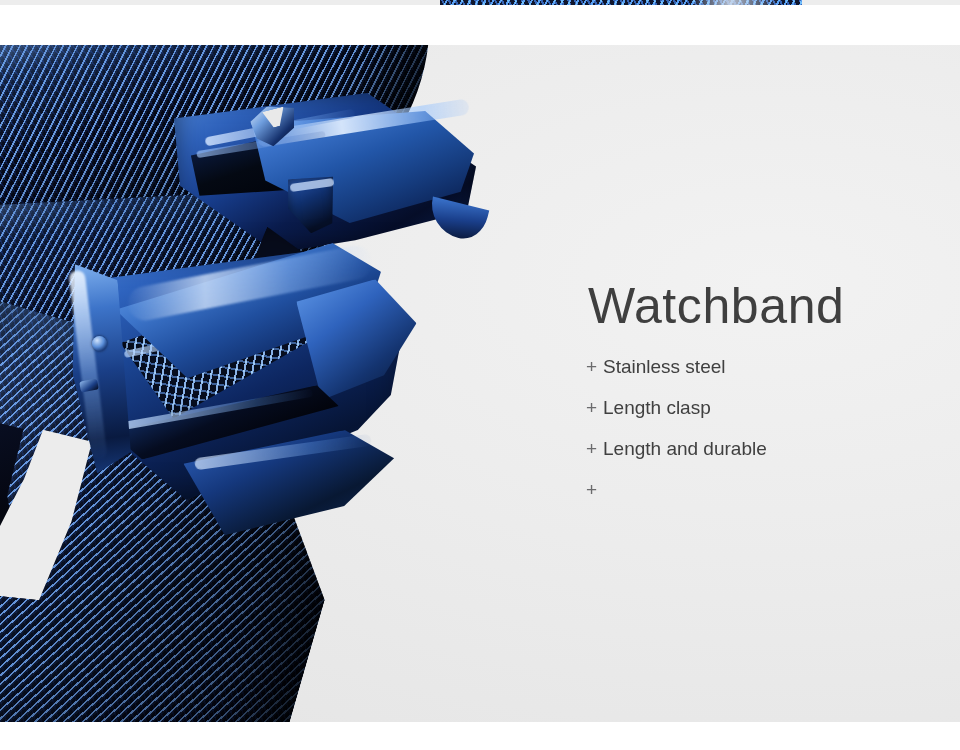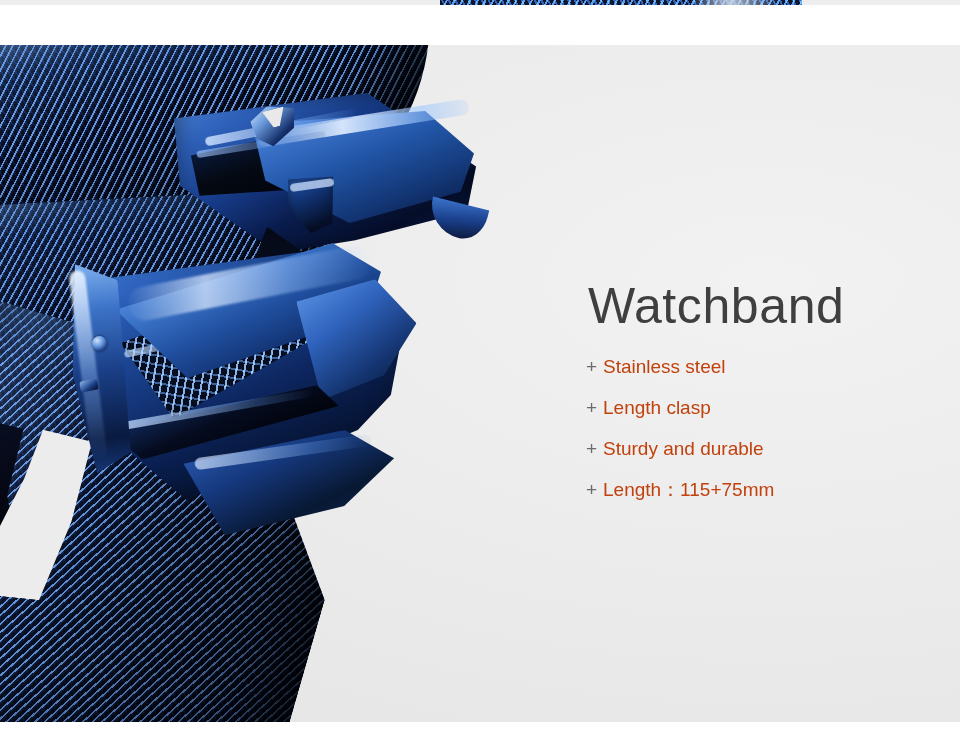--- a/index.html
+++ b/index.html
@@ -490,21 +490,21 @@
     line-height: 1;
     margin-bottom: 22px;
     white-space: nowrap;
   }
   .feature-list li .plus {
     width: 17px;
     flex: 0 0 17px;
     color: #6b6b6d;
   }
   .feature-list li .ftxt {
-    color: #c2410c;
+    color: #404040;
   }
 
   
   .bottom-white {
     position: absolute;
     left: 0; top: 722px;
     width: 960px; height: 28px;
     background: #ffffff;
   }
 </style>
@@ -581,25 +581,24 @@
         <li>
           <span class="plus">+</span>
           <span class="ftxt">Stainless steel</span>
         </li>
         <li>
           <span class="plus">+</span>
           <span class="ftxt">Length clasp</span>
         </li>
         <li>
           <span class="plus">+</span>
-          <span class="ftxt">Sturdy and durable</span>
+          <span class="ftxt">Length and durable</span>
         </li>
         <li>
           <span class="plus">+</span>
-          <span class="ftxt">Length：115+75mm</span>
         </li>
       </ul>
     </div>
 
   </div>
 
   <div class="bottom-white"></div>
 
 </div>
 

